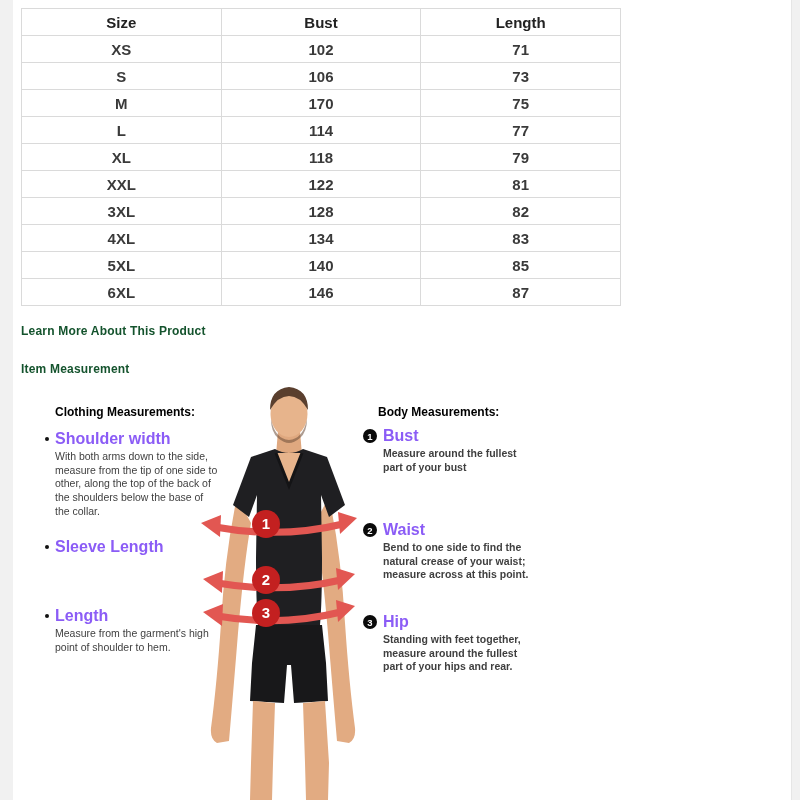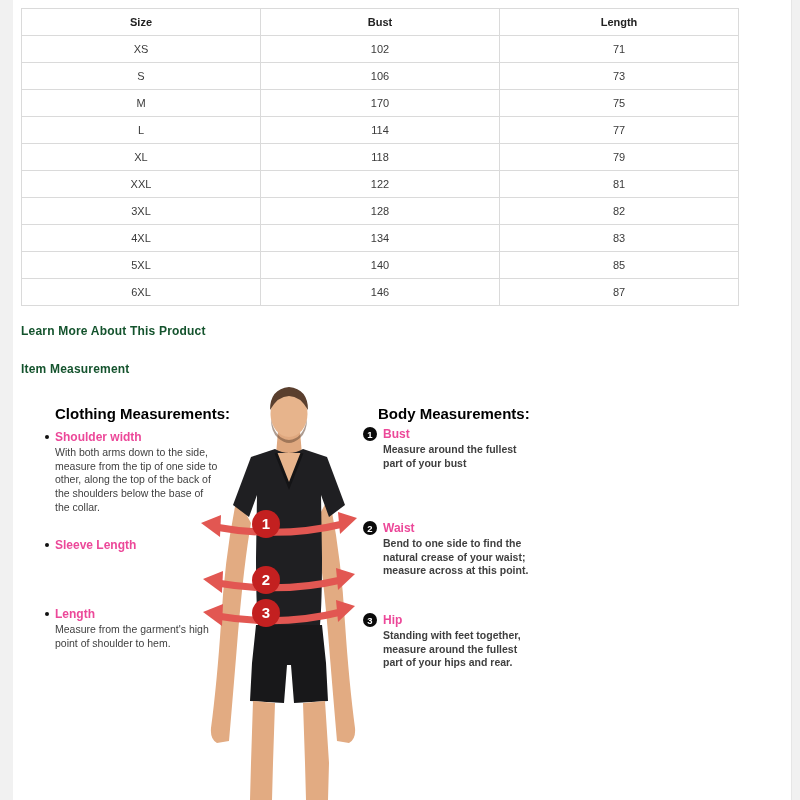--- a/index.html
+++ b/index.html
@@ -13,43 +13,43 @@
   .content{
     position:absolute;left:13px;top:0;width:779px;height:800px;
     background:#ffffff;
   }
   .right-edge{
     position:absolute;right:0;top:0;width:8px;height:800px;
     background:#f1f1f1;border-left:1px solid #e6e6e6;
   }
   
   table.size-table{
-    position:absolute;left:8px;top:8px;width:718px;
+    position:absolute;left:8px;top:8px;width:600px;
     border-collapse:collapse;table-layout:fixed;
-    font-size:11px;color:#3a3a3a;
+    font-size:15px;color:#3a3a3a;
   }
   table.size-table th, table.size-table td{
     border:1px solid #dadada;
     height:26px;padding:0;
     text-align:center;vertical-align:middle;
-    font-weight:400;
+    font-weight:700;
   }
   table.size-table th{color:#222;font-weight:600;}
   
   .sec-heading{
     position:absolute;left:8px;
     font-size:12px;font-weight:700;color:#14532d;letter-spacing:.2px;
   }
   .sec-heading.learn{top:324px;}
   .sec-heading.item{top:346px;margin-top:16px;}
   
   .guide{position:absolute;left:0;top:380px;width:779px;height:420px;}
   .col-title{
     position:absolute;top:25px;
-    font-size:15px;font-weight:700;color:#000;
+    font-size:12px;font-weight:700;color:#000;
   }
   .col-title.clothing{left:42px;}
   .col-title.body{left:365px;}
   .c-item{position:absolute;left:30px;width:178px;}
   .c-item.i0{top:50px;}
   .c-item.i1{top:158px;}
   .c-item.i2{top:227px;}
   .b-item{position:absolute;left:350px;width:160px;}
   .b-item.i0{top:47px;}
   .b-item.i1{top:141px;}
@@ -58,21 +58,21 @@
   .bullet-dot{
     width:4px;height:4px;border-radius:50%;background:#111;
     flex:0 0 4px;margin-left:2px;
   }
   .num-badge{
     width:14px;height:14px;border-radius:50%;background:#0a0a0a;
     color:#fff;font-size:9.5px;font-weight:700;
     display:flex;align-items:center;justify-content:center;
     flex:0 0 14px;
   }
-  .item-label{font-size:12px;font-weight:700;color:#ec4899;}
+  .item-label{font-size:16px;font-weight:700;color:#8b5cf6;}
   .item-desc{
     margin:2px 0 0 12px;
     font-size:10.5px;line-height:1.3;color:#3f3f3f;
     width:164px;
   }
   .b-item .item-desc{margin-left:20px;width:148px;font-weight:bold;}
   
   .figure-wrap{position:absolute;left:180px;top:3px;width:180px;height:417px;overflow:hidden;}
 </style>
 </head>

